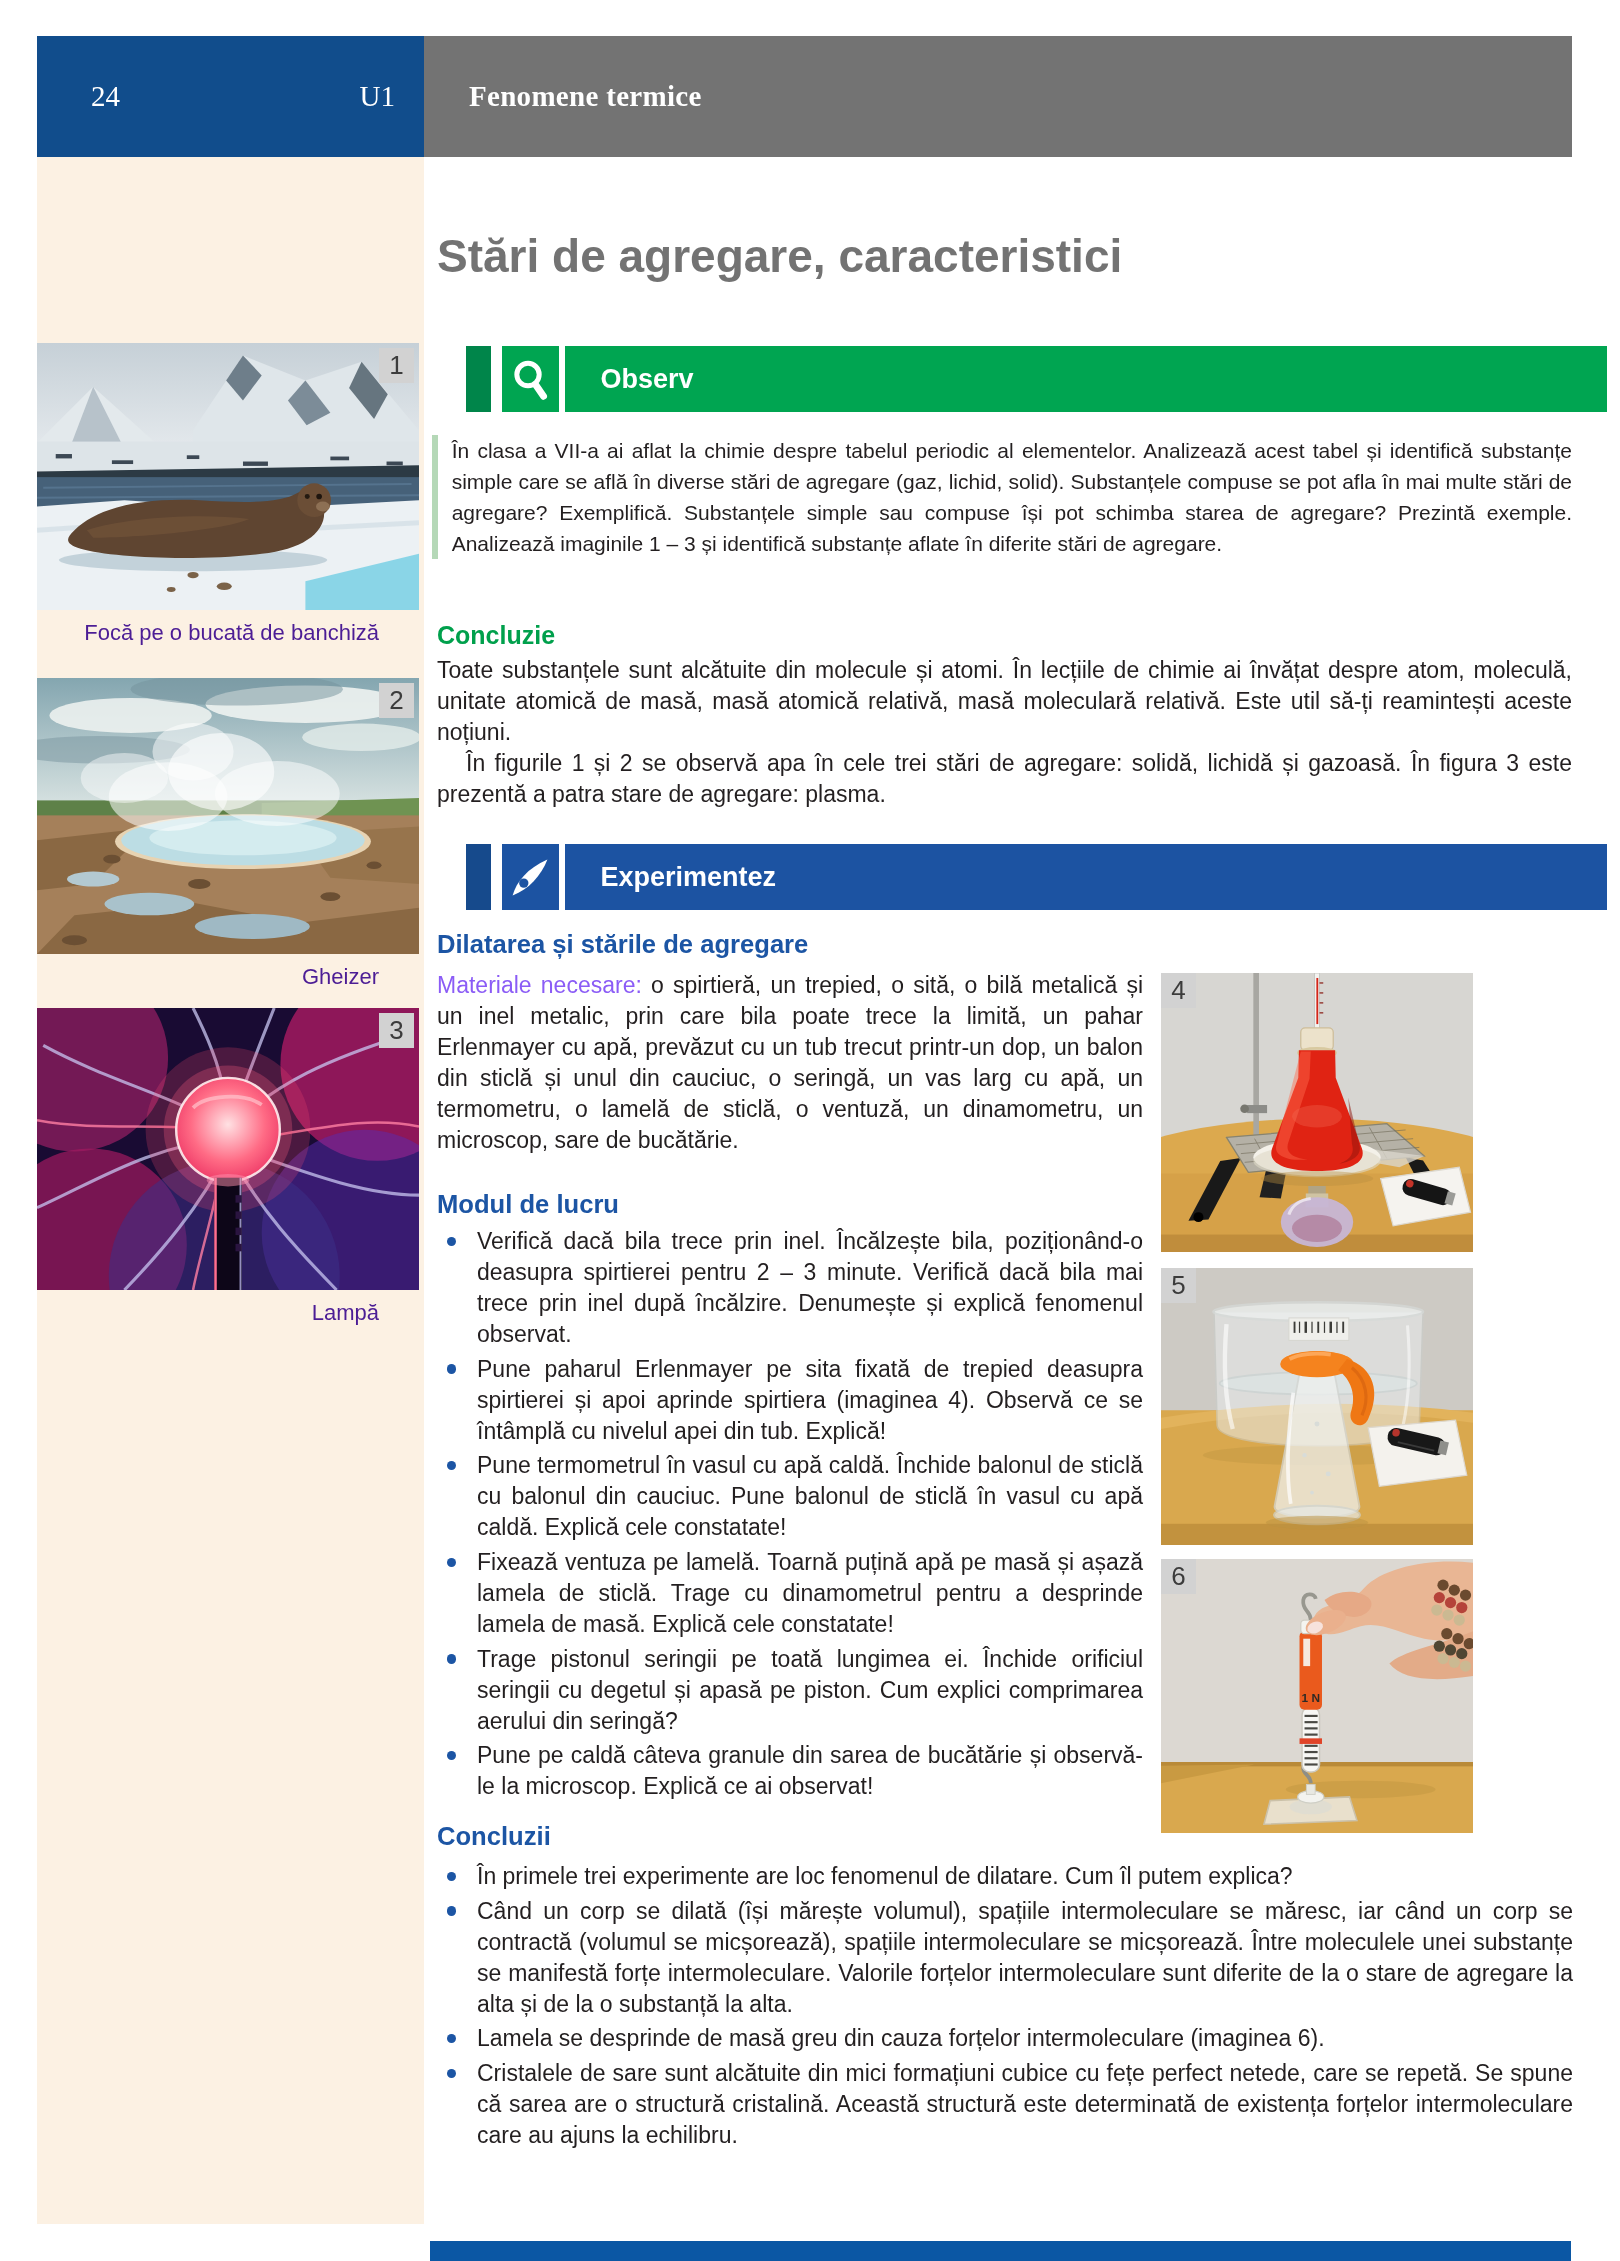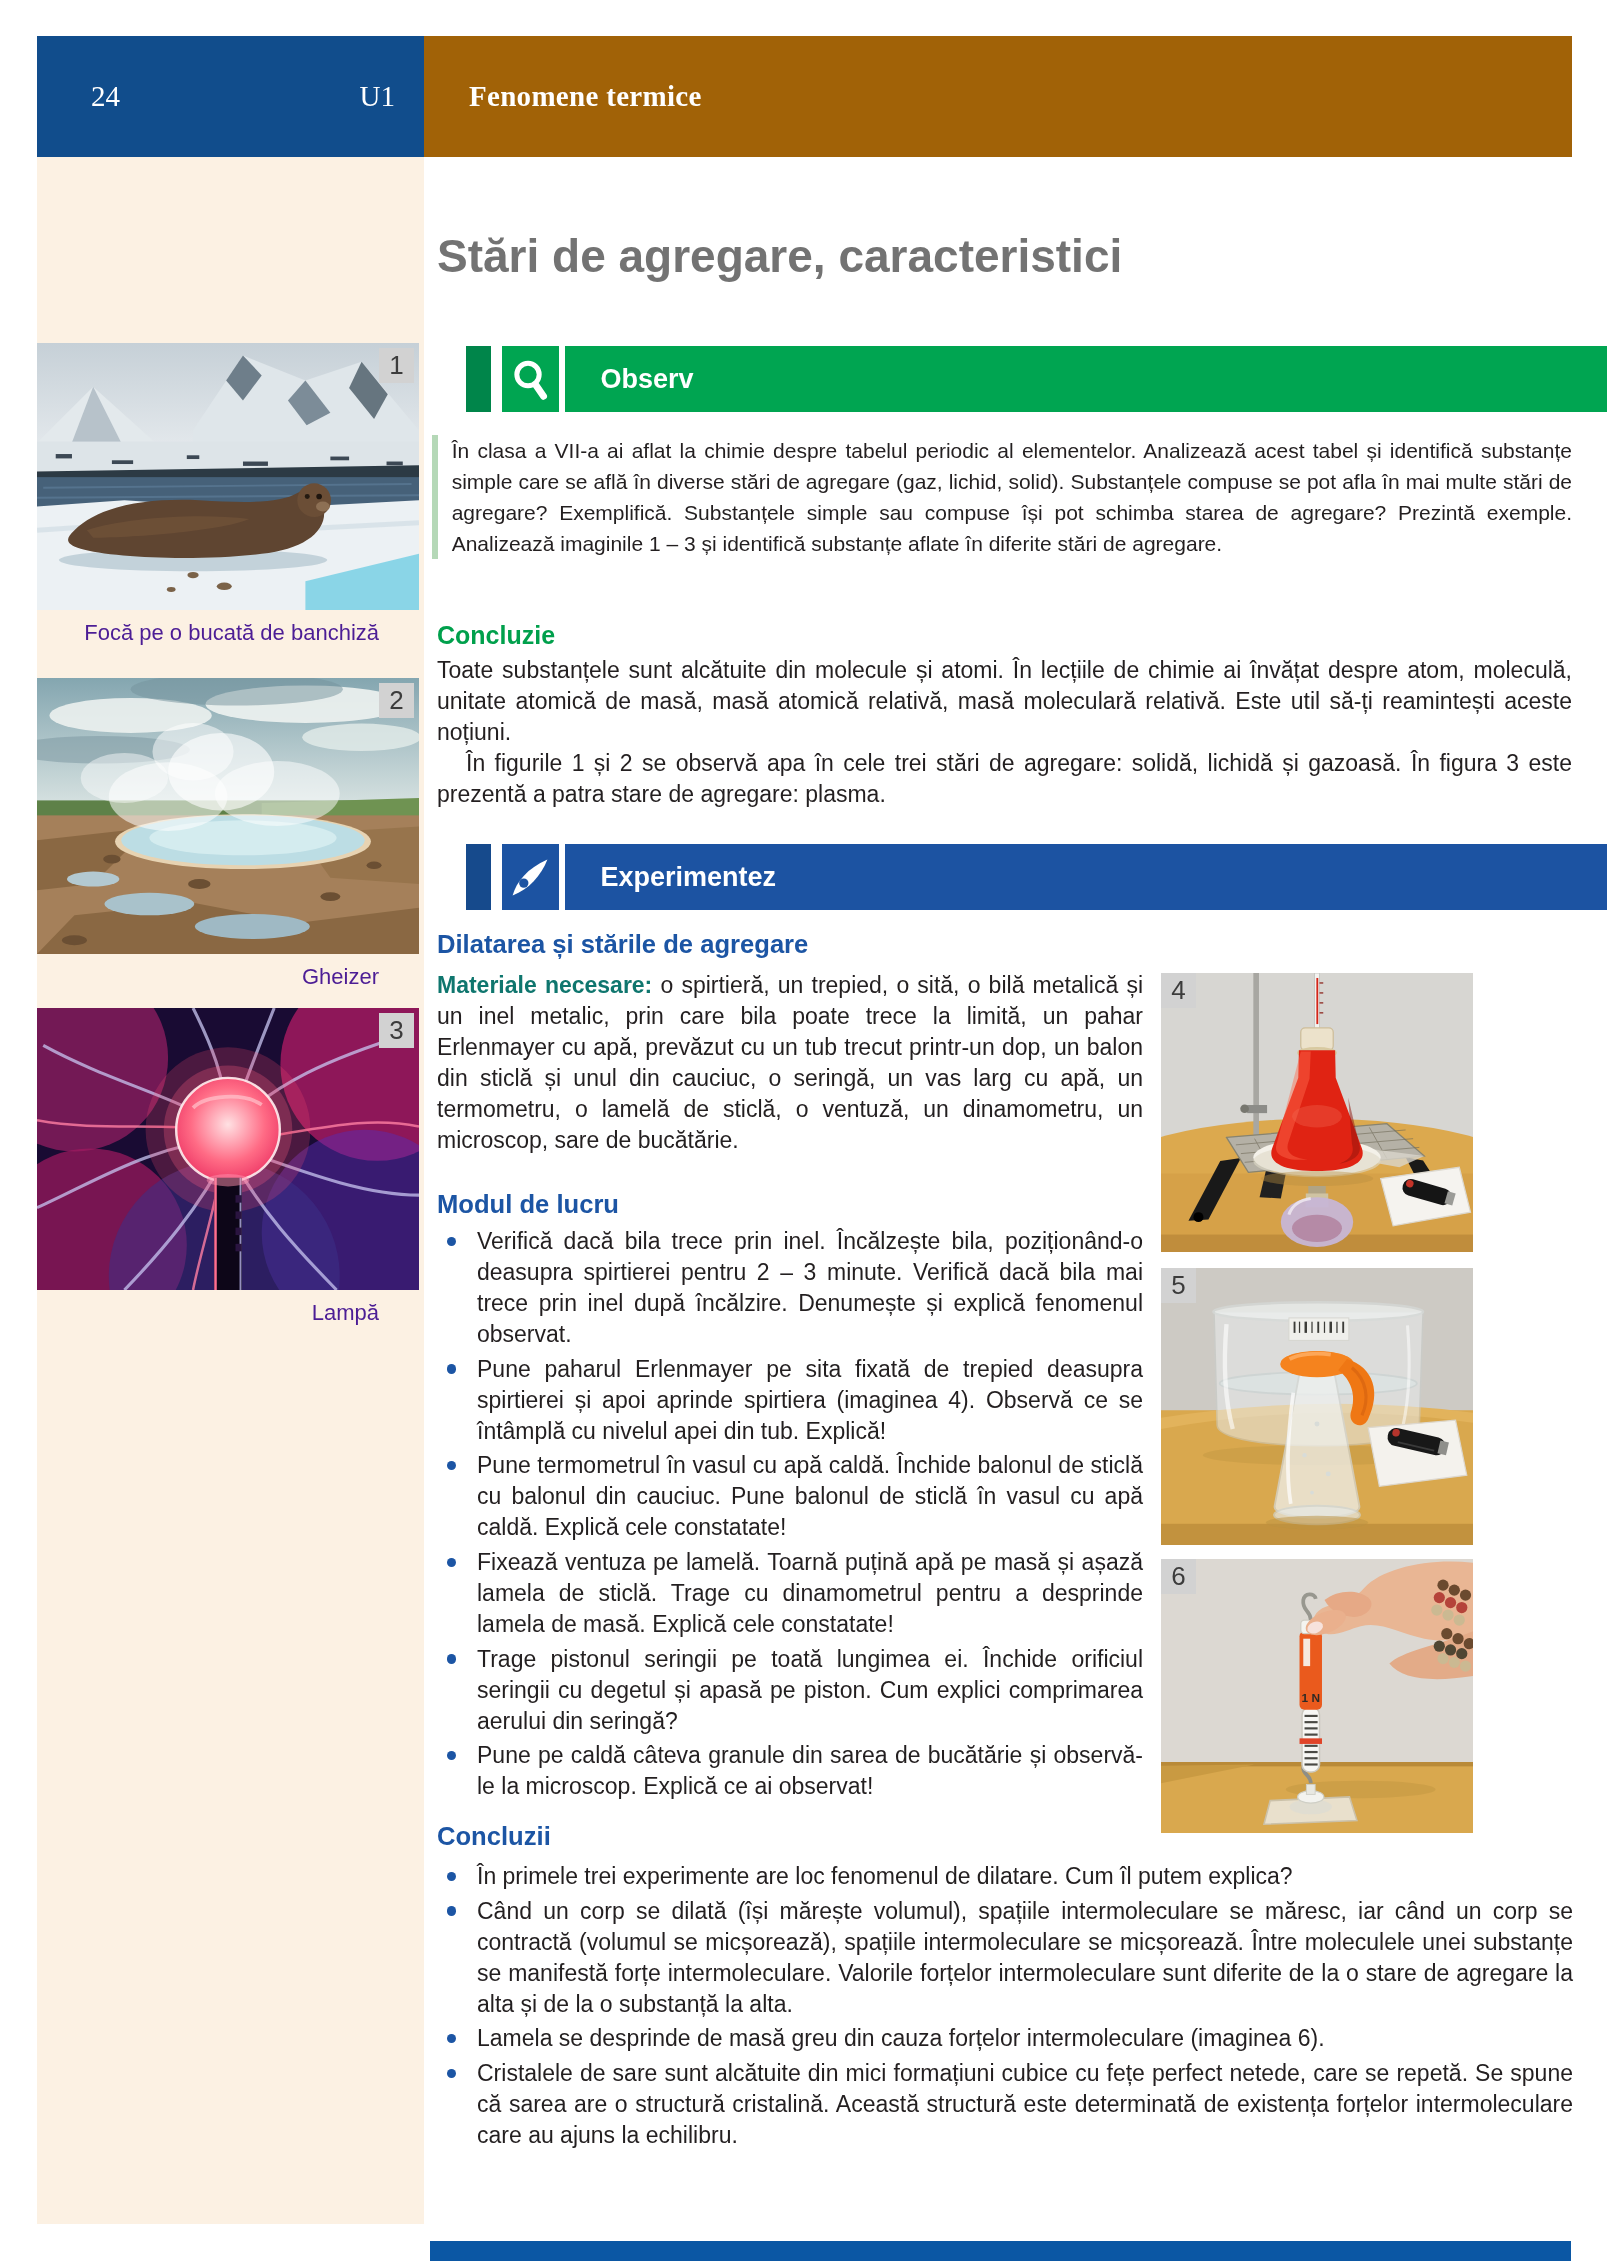--- a/index.html
+++ b/index.html
@@ -6,21 +6,21 @@
   body{
     width:1620px;height:2261px;position:relative;background:#ffffff;
     font-family:"Liberation Sans",sans-serif;color:#231f20;
     -webkit-font-smoothing:antialiased;
   }
   
   .header{position:absolute;left:37px;top:36px;width:1535px;height:121px;display:flex;
     font-family:"Liberation Serif",serif;color:#fff;text-align:right;}
   .header-left{width:387px;background:#114d8c;display:flex;align-items:center;
     justify-content:space-between;padding:0 29px 0 54px;box-sizing:border-box;font-size:29px;}
-  .header-right{flex:1;background:#a16207;display:flex;align-items:center;
+  .header-right{flex:1;background:#737373;display:flex;align-items:center;
     padding-left:45px;font-size:29px;font-weight:bold;letter-spacing:0.3px;}
   
   .sidebar{position:absolute;left:37px;top:157px;width:387px;height:2067px;background:#fcf1e3;}
   .figure{position:absolute;left:0;width:382px;}
   .photo{position:relative;width:382px;overflow:hidden;background:#ddd;}
   .photo svg{display:block;width:100%;height:100%;}
   .badge{position:absolute;width:35px;height:35px;background:#d2d2d2;color:#3c3c3c;
     display:flex;align-items:center;justify-content:center;font-size:26px;}
   .badge--tr{top:5px;right:5px;}
   .badge--tl{top:0;left:0;}
@@ -50,21 +50,21 @@
   .quote{position:absolute;left:432px;top:435px;width:1140px;box-sizing:border-box;
     border-left:6.9px solid #b5d8b7;padding-left:13.7px;font-size:21px;line-height:31px;text-align:justify;}
   .h-green{position:absolute;left:437px;font-size:25px;font-weight:bold;color:#00a04c;}
   .h-blue{position:absolute;left:437px;font-size:25.6px;font-weight:bold;color:#1c55a4;}
   #h-concluzie{top:621px;}
   .body-block{position:absolute;left:437px;width:1135px;font-size:23px;line-height:31px;text-align:justify;}
   #p-concluzie{top:655px;}
   #p-concluzie .p2{text-indent:29px;}
   #h-dilatarea{top:930px;}
   #p-materiale{top:970px;width:706px;line-height:31px;}
-  .inline-label{font-weight:bold;color:#0f766e;}
+  .inline-label{font-weight:normal;color:#8b5cf6;}
   #h-modul{top:1190px;}
   .bullets{position:absolute;left:437px;list-style:none;margin:0;padding:0;}
   .bullets li{position:relative;padding-left:40px;font-size:23px;line-height:31px;
     text-align:justify;margin-bottom:3.7px;}
   .bullets li::before{content:"";position:absolute;left:10px;top:10.6px;width:9.4px;height:9.4px;
     border-radius:50%;background:#1c55a4;}
   #list-steps{top:1226px;width:706px;}
   #h-concluzii{top:1822px;}
   #list-concluzii{top:1861px;width:1136px;}
   #list-concluzii li{line-height:31px;}

